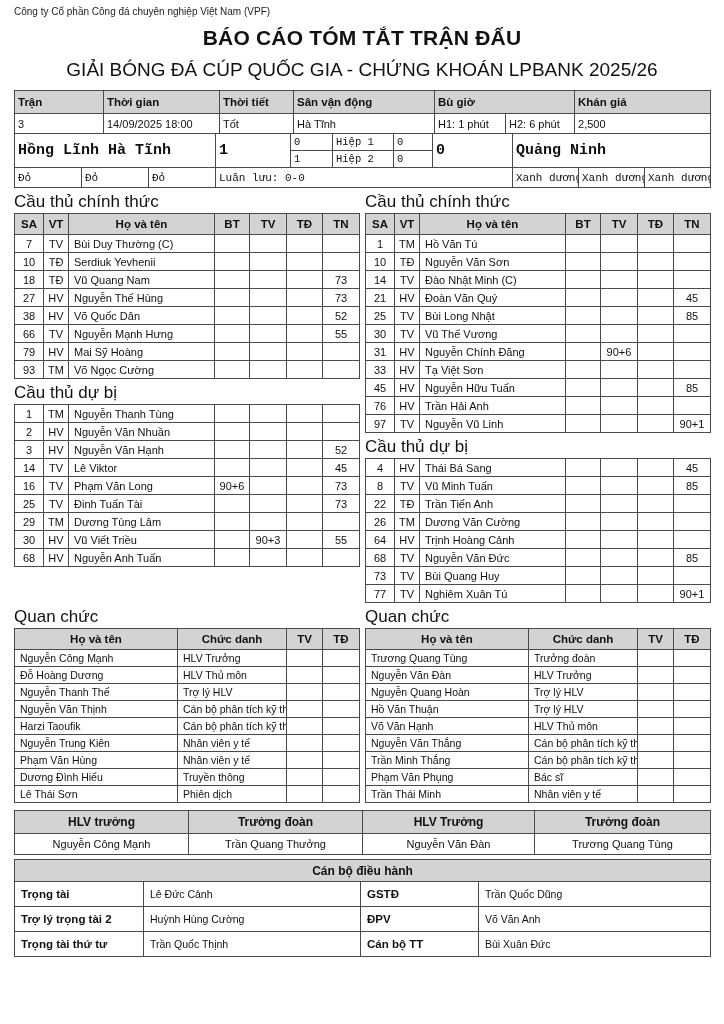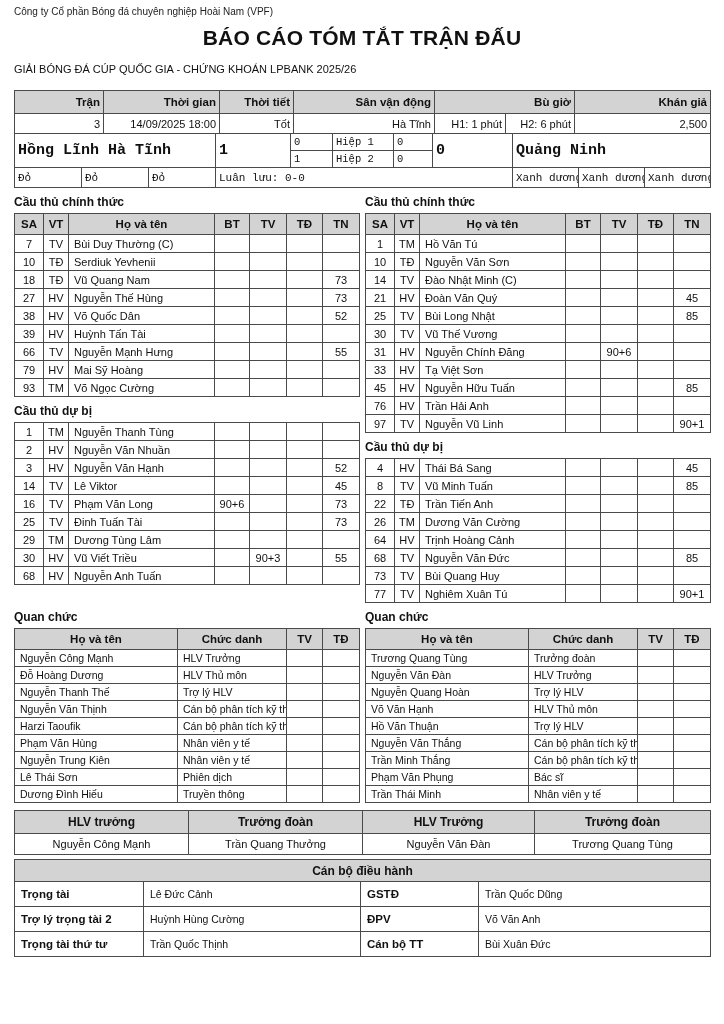--- a/index.html
+++ b/index.html
@@ -1,57 +1,57 @@
 <!DOCTYPE html>
 <html lang="vi"><head>
 <meta charset="utf-8">
 <style>
   html,body{margin:0;padding:0;background:#fff;}
   body{width:724px;height:1024px;font-family:"Liberation Sans",sans-serif;color:#111;-webkit-font-smoothing:antialiased;}
   .page{padding:6px 14px 0 14px;}
   .org{font-size:10px;line-height:12px;color:#222;}
   .title{text-align:center;font-size:21px;font-weight:bold;margin-top:8px;line-height:24px;letter-spacing:.2px;}
-  .subtitle{font-size:11px;margin-top:11px;line-height:17px;}
+  .subtitle{text-align:center;font-size:19px;margin-top:11px;line-height:17px;}
   table{border-collapse:collapse;table-layout:fixed;width:696px;}
   td,th{border:1px solid #4a4a4a;padding:0 3px;overflow:hidden;white-space:nowrap;font-weight:normal;vertical-align:middle;}
   .hdr{background:#d3d3d3;font-weight:bold;text-align:center;}
   .c{text-align:center;}
   .l{text-align:left;padding-left:5px;}
   .matchinfo{margin-top:12px;font-size:11px;}
   .matchinfo .hdr{font-size:11.5px;height:22px;}
-  .matchinfo td{height:19px;text-align:right;}
+  .matchinfo td{height:19px;text-align:left;}
   .scorebd{margin-top:-1px;font-size:10.5px;}
   .scorebd td{height:16px;text-align:left;font-family:Liberation Mono, monospace;}
   .teamname{font-size:15px;font-weight:bold;}
   .bigscore{font-size:15px;font-weight:bold;}
   .kitrow td{height:19px;font-size:11px;}
   .cols{display:flex;justify-content:space-between;width:696px;}
   .col{width:345px;}
-  .sectitle{font-weight:bold;font-size:12px;margin:7px 0 4px 0;line-height:14px;}
+  .sectitle{font-weight:normal;font-size:17px;margin:7px 0 4px 0;line-height:14px;}
   .lineup{width:345px;font-size:11px;}
   .lineup .hdr{font-size:11.5px;height:20px;}
   .lineup td{height:17px;}
   .offs{width:345px;font-size:10.5px;}
   .offs .hdr{font-size:11.5px;height:20px;}
   .offs td{height:16px;}
   .coaches{margin-top:7px;font-size:11px;}
   .coaches .hdr{font-size:12px;height:22px;}
   .coaches td{height:20px;text-align:center;}
   .execs{margin-top:4px;font-size:10.5px;border-radius:18px;}
   .execs .bar{background:#d3d3d3;font-weight:bold;text-align:center;font-size:12px;height:21px;}
   .execs td{height:24px;}
   .execs .lbl{font-weight:bold;font-size:11.5px;padding-left:6px;}
   .execs .val{padding-left:6px;}
 </style>
 </head>
 <body>
 
 <div class="page">
 
-  <div class="org">Công ty Cổ phần Bóng đá chuyên nghiệp Hoài Nam (VPF)</div>
+  <div class="org">Công ty Cổ phần Công đá chuyên nghiệp Việt Nam (VPF)</div>
   <div class="title">BÁO CÁO TÓM TẮT TRẬN ĐẤU</div>
   <div class="subtitle">GIẢI BÓNG ĐÁ CÚP QUỐC GIA - CHỨNG KHOÁN LPBANK 2025/26</div>
 
   <table class="matchinfo">
     <colgroup>
         <col style="width:89px">
         <col style="width:116px">
         <col style="width:74px">
         <col style="width:141px">
         <col style="width:71px">
@@ -191,29 +191,20 @@
             <tr>
               <td class="c">38</td>
               <td class="c">HV</td>
               <td class="l">Võ Quốc Dân</td>
               <td class="c"></td>
               <td class="c"></td>
               <td class="c"></td>
               <td class="c">52</td>
             </tr>
 
-            <tr>
-              <td class="c">39</td>
-              <td class="c">HV</td>
-              <td class="l">Huỳnh Tấn Tài</td>
-              <td class="c"></td>
-              <td class="c"></td>
-              <td class="c"></td>
-              <td class="c"></td>
-            </tr>
 
             <tr>
               <td class="c">66</td>
               <td class="c">TV</td>
               <td class="l">Nguyễn Mạnh Hưng</td>
               <td class="c"></td>
               <td class="c"></td>
               <td class="c"></td>
               <td class="c">55</td>
             </tr>
@@ -633,43 +624,43 @@
             </tr>
 
             <tr>
               <td class="l">Harzi Taoufik</td>
               <td class="l">Cán bộ phân tích kỹ thuật</td>
               <td class="c"></td>
               <td class="c"></td>
             </tr>
 
             <tr>
+              <td class="l">Nguyễn Trung Kiên</td>
+              <td class="l">Nhân viên y tế</td>
+              <td class="c"></td>
+              <td class="c"></td>
+            </tr>
+
+            <tr>
               <td class="l">Phạm Văn Hùng</td>
               <td class="l">Nhân viên y tế</td>
               <td class="c"></td>
               <td class="c"></td>
             </tr>
 
             <tr>
-              <td class="l">Nguyễn Trung Kiên</td>
-              <td class="l">Nhân viên y tế</td>
+              <td class="l">Dương Đình Hiếu</td>
+              <td class="l">Truyền thông</td>
               <td class="c"></td>
               <td class="c"></td>
             </tr>
 
             <tr>
               <td class="l">Lê Thái Sơn</td>
               <td class="l">Phiên dịch</td>
-              <td class="c"></td>
-              <td class="c"></td>
-            </tr>
-
-            <tr>
-              <td class="l">Dương Đình Hiếu</td>
-              <td class="l">Truyền thông</td>
               <td class="c"></td>
               <td class="c"></td>
             </tr>
 
         </tbody>
       </table>
     </div>
 
     <div class="col">
       <div class="sectitle">Quan chức</div>
@@ -705,29 +696,29 @@
             </tr>
 
             <tr>
               <td class="l">Nguyễn Quang Hoàn</td>
               <td class="l">Trợ lý HLV</td>
               <td class="c"></td>
               <td class="c"></td>
             </tr>
 
             <tr>
+              <td class="l">Hồ Văn Thuận</td>
+              <td class="l">Trợ lý HLV</td>
+              <td class="c"></td>
+              <td class="c"></td>
+            </tr>
+
+            <tr>
               <td class="l">Võ Văn Hạnh</td>
               <td class="l">HLV Thủ môn</td>
-              <td class="c"></td>
-              <td class="c"></td>
-            </tr>
-
-            <tr>
-              <td class="l">Hồ Văn Thuận</td>
-              <td class="l">Trợ lý HLV</td>
               <td class="c"></td>
               <td class="c"></td>
             </tr>
 
             <tr>
               <td class="l">Nguyễn Văn Thắng</td>
               <td class="l">Cán bộ phân tích kỹ thuật</td>
               <td class="c"></td>
               <td class="c"></td>
             </tr>

